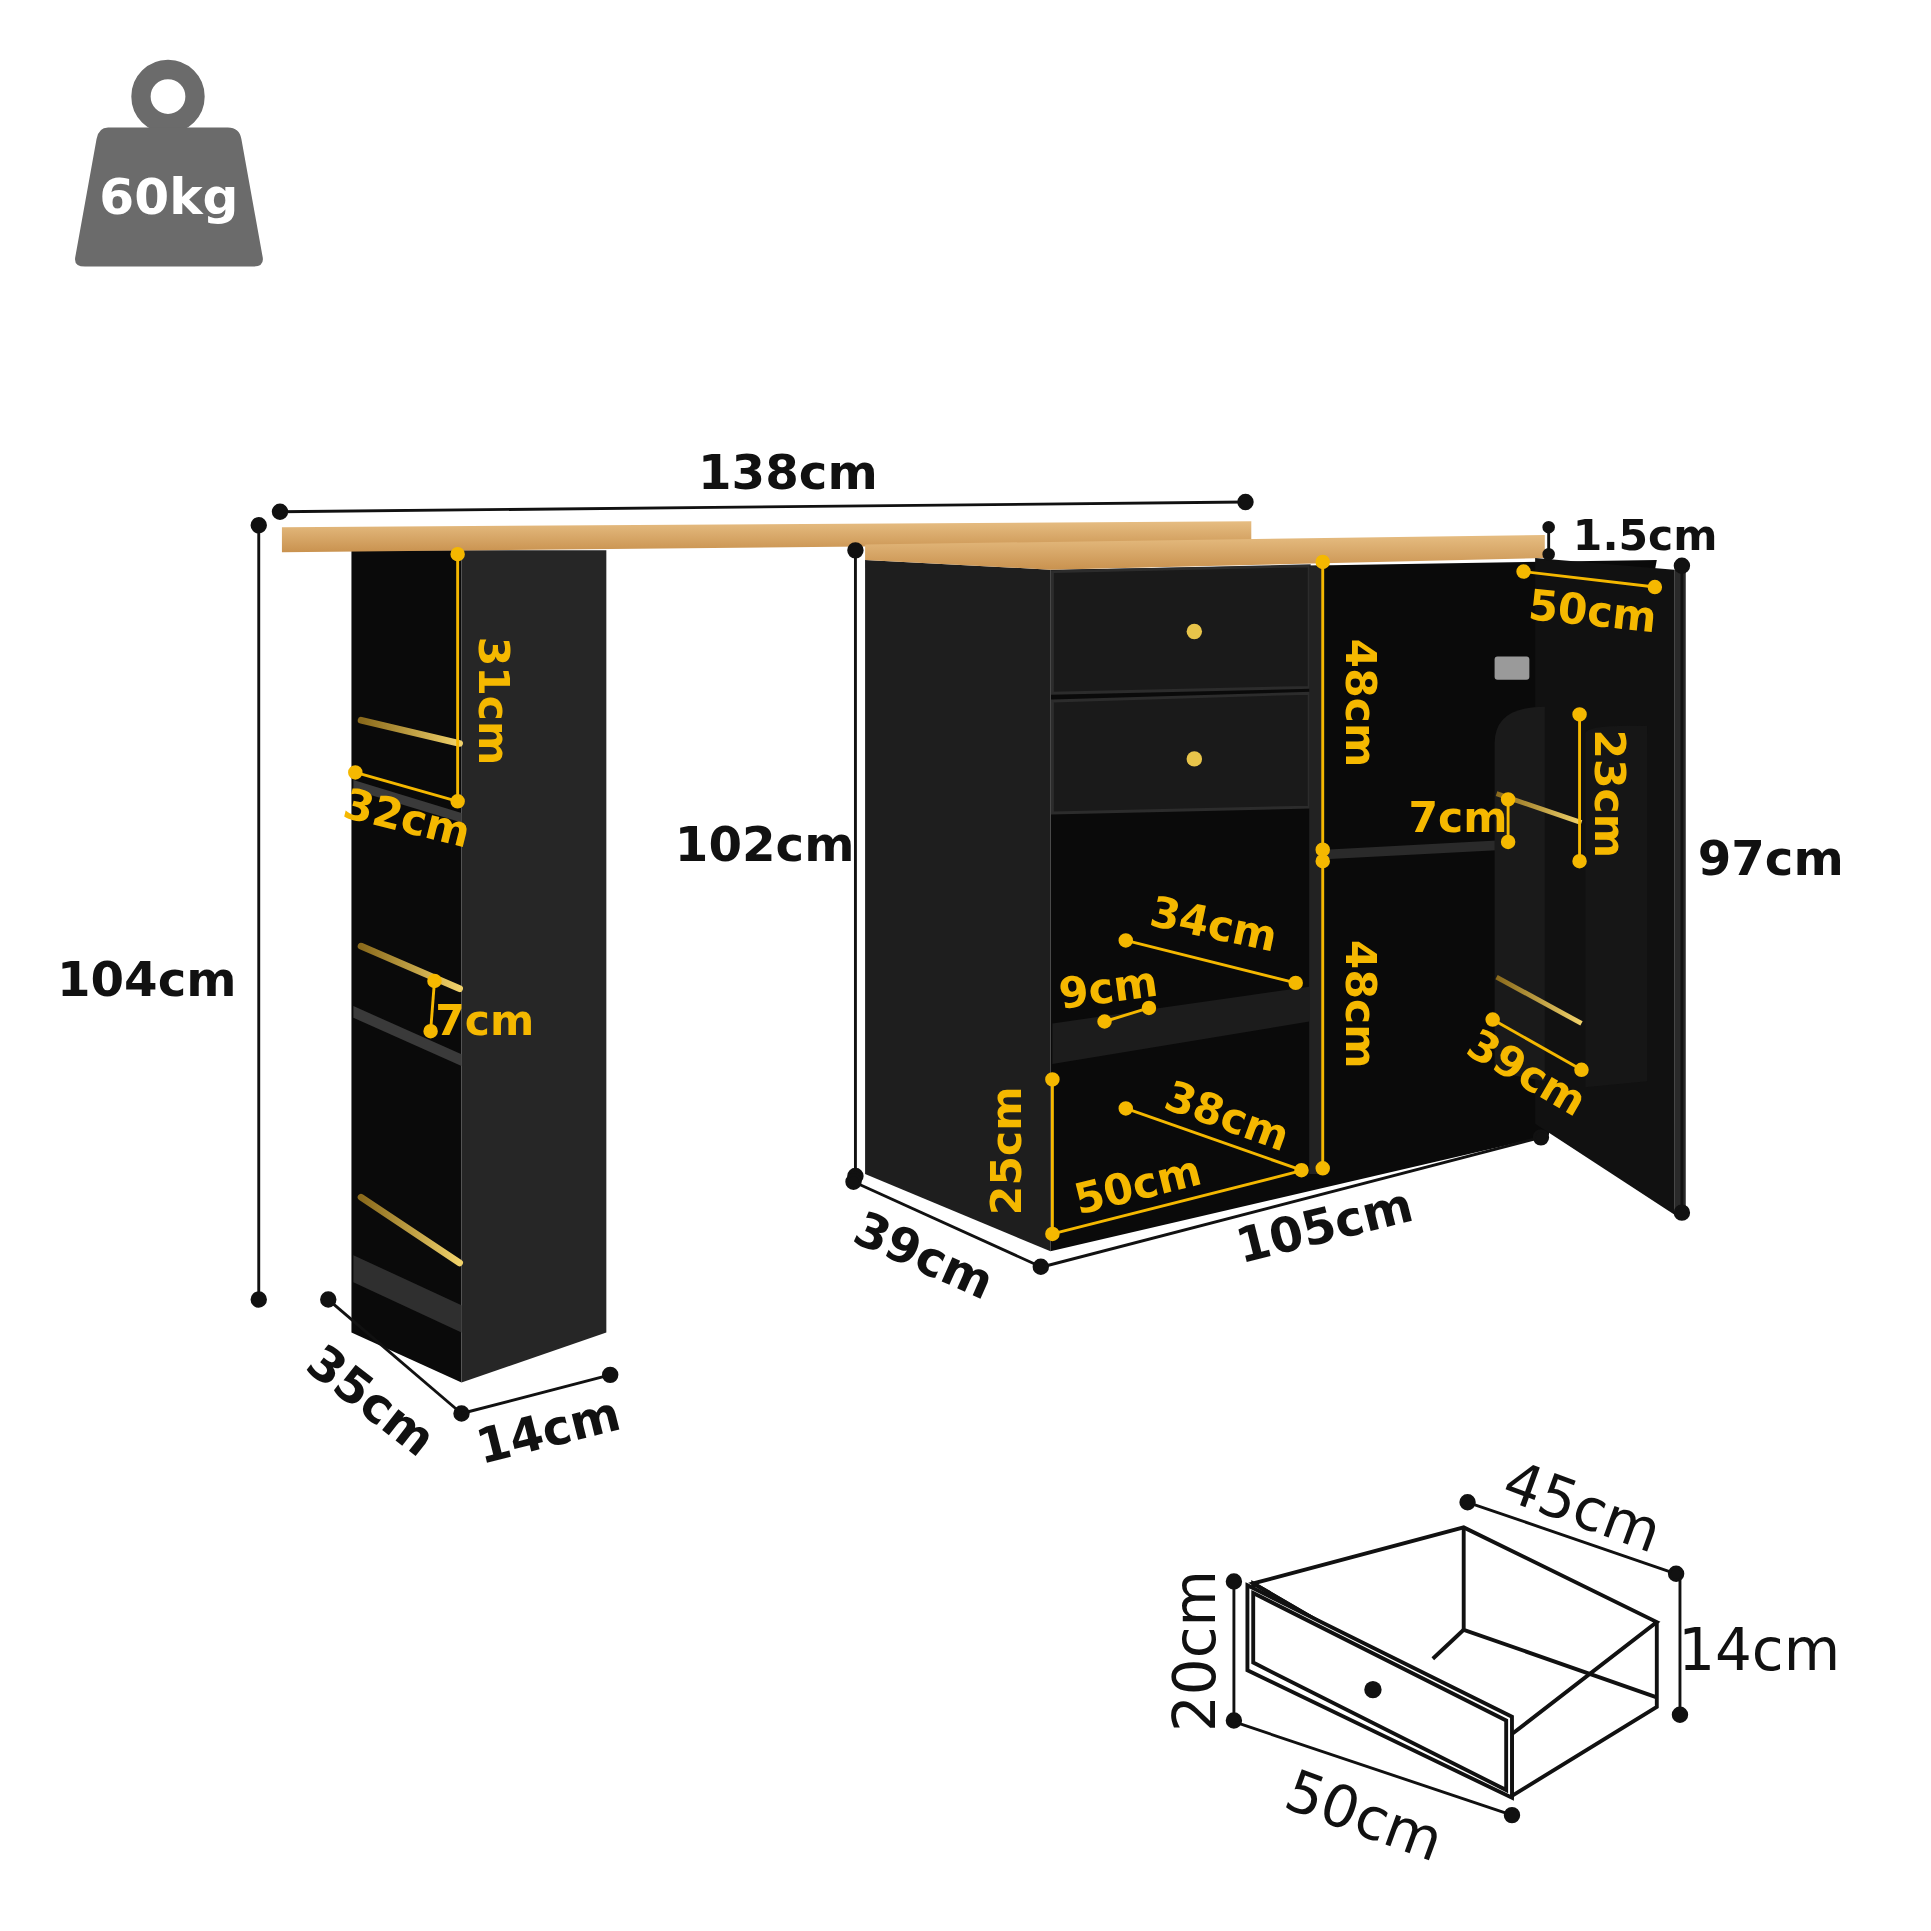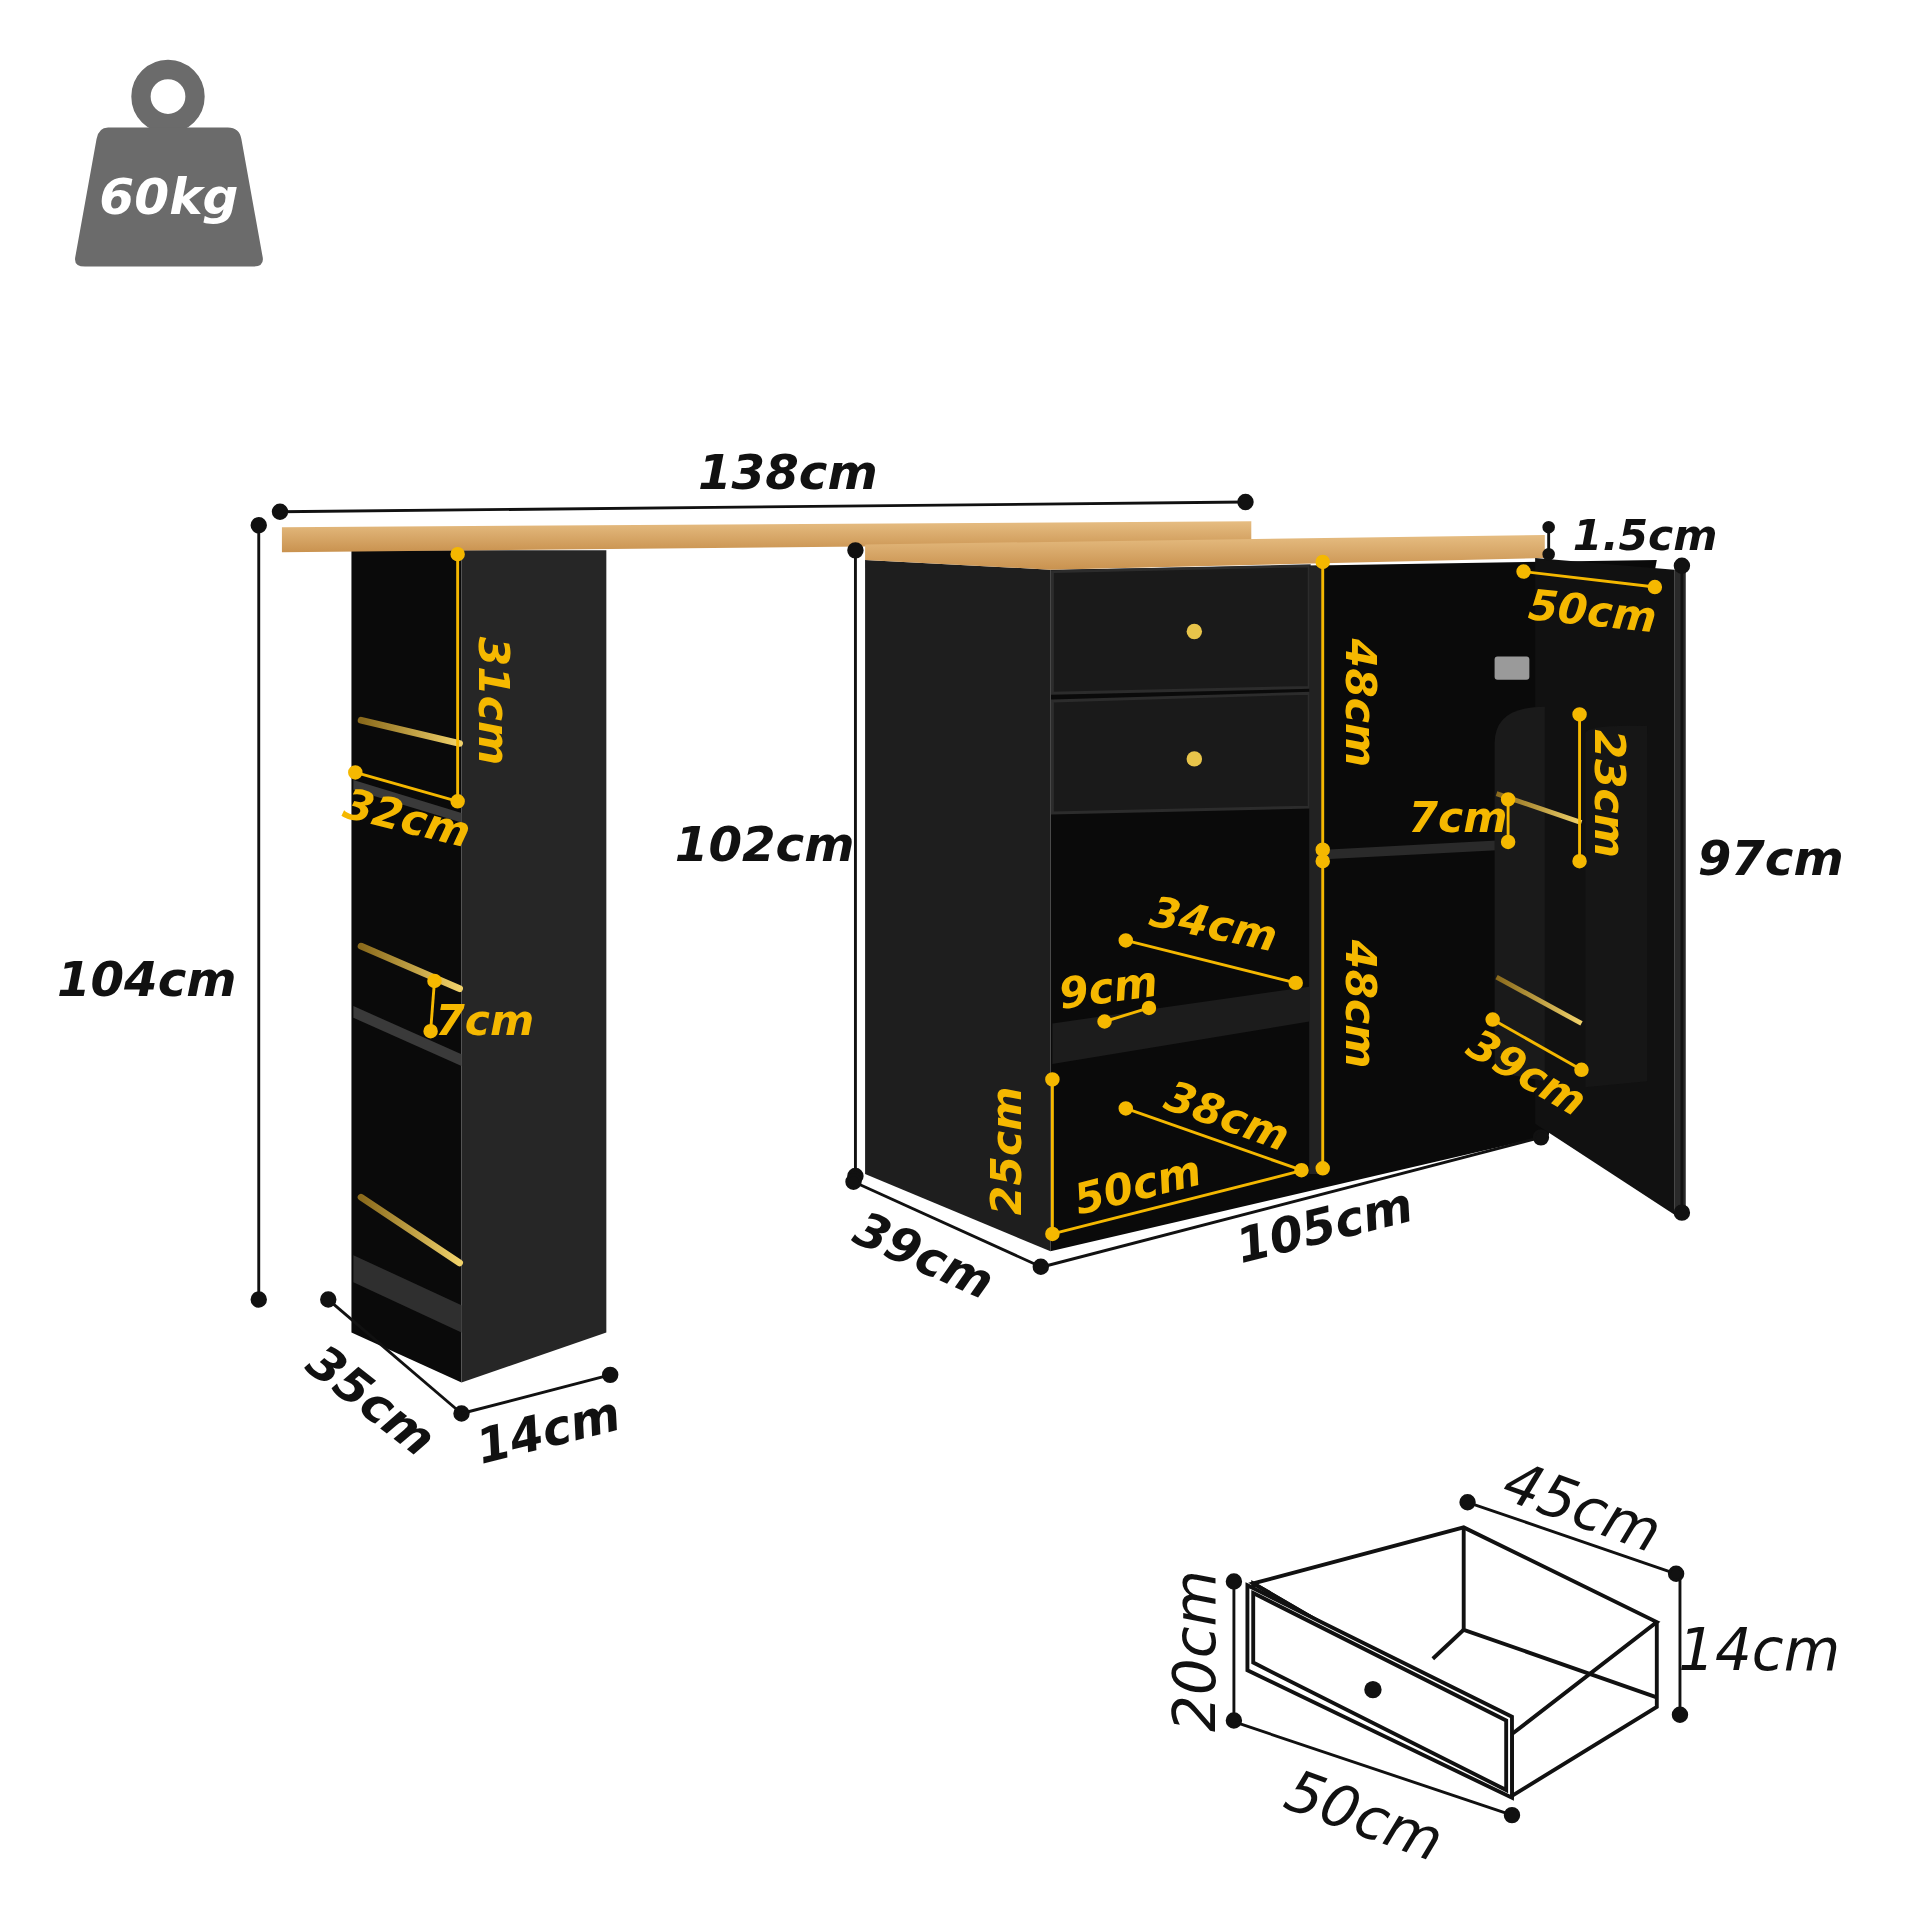--- a/index.html
+++ b/index.html
@@ -1,16 +1,16 @@
 <!DOCTYPE html>
 <html><head>
 <meta charset="utf-8">
 <style>
   html,body{margin:0;padding:0;background:#ffffff;}
-  #stage{position:relative;width:1931px;height:1931px;overflow:hidden;background:#fff;font-style:italic;}
+  #stage{position:relative;width:1931px;height:1931px;overflow:hidden;background:#fff;}
   svg{position:absolute;left:0;top:0;}
   .lbl{font-family:"DejaVu Sans","Liberation Sans",sans-serif;font-weight:bold;}
   .blk{fill:#111111;font-size:50px;}
   .ylw{fill:#f5b800;font-size:44px;}
   .drw{fill:#111111;font-size:60px;font-weight:normal;}
   .wt{fill:#ffffff;font-size:52px;}
 </style>
 </head>
 <body>
 

